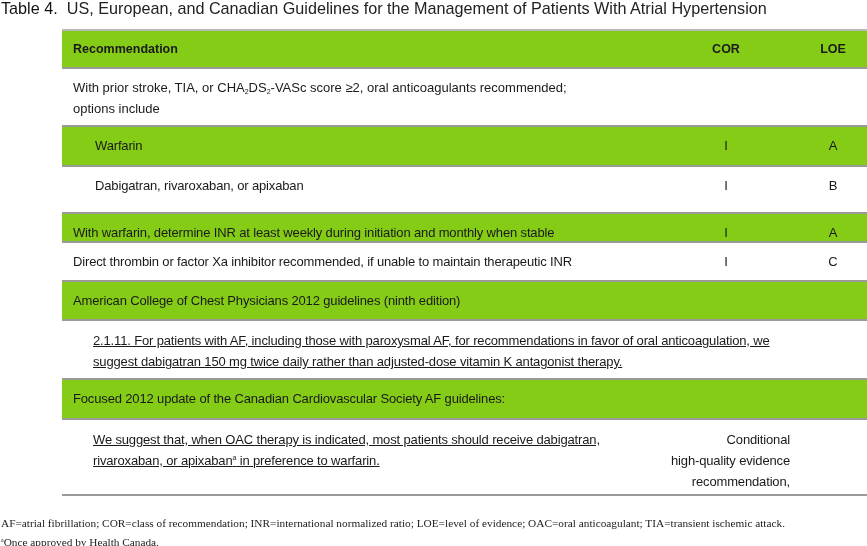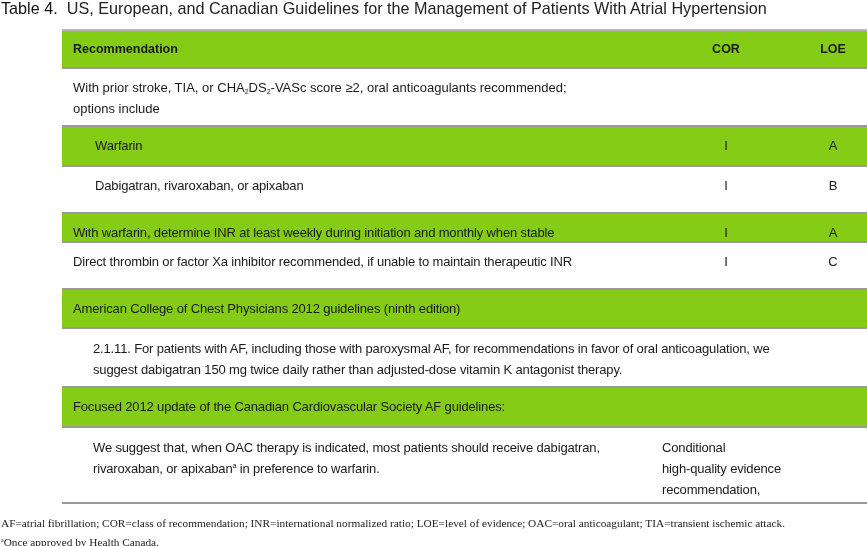--- a/index.html
+++ b/index.html
@@ -45,21 +45,21 @@
     }
     .row.shaded {
       background: #84cc16;
     }
     .cell {
       position: absolute;
       line-height: 21px;
     }
     .rec { left: 11px; }
     .rec.indent { left: 33px; }
-    .rec.indent2 { left: 33px; }
+    .rec.indent2 { left: 33px; text-decoration: underline; }
     .cor { left: 664px; width: 0; text-align: center; }
     .cor span { position: absolute; transform: translateX(-50%); white-space: nowrap; }
     .loe { left: 771px; width: 0; text-align: center; }
     .loe span { position: absolute; transform: translateX(-50%); white-space: nowrap; }
     .hdr { font-weight: bold; font-size: 12.5px; }
     sub, sup { font-size: 7px; line-height: 0; }
     sub { vertical-align: -2px; }
     sup { vertical-align: 5px; }
     .narrow { letter-spacing: -0.15px; }
     .footnotes {
@@ -67,21 +67,21 @@
       left: 1px;
       top: 514px;
       font-family: "Liberation Serif", "DejaVu Serif", serif;
       font-size: 11.3px;
       line-height: 19px;
       color: #222;
       white-space: nowrap;
     }
     .footnotes sup { font-size: 6px; vertical-align: 4px; }
     .multi {
-      text-align: left;
+      text-align: right;
       line-height: 21px;
     }
   </style>
 </head>
 <body>
 
 <div class="title">
   <span class="num">Table 4.</span>&nbsp;
   <span>US, European, and Canadian Guidelines for the Management of Patients With Atrial Hypertension</span>
 </div>
@@ -128,21 +128,21 @@
   <div class="row shaded" style="height:29px">
     <div class="cell rec narrow" style="top:8px">With warfarin, determine INR at least weekly during initiation and monthly when stable</div>
     <div class="cell cor" style="top:8px">
         <span>I</span>
       </div>
     <div class="cell loe" style="top:8px">
         <span>A</span>
       </div>
   </div>
 
-  <div class="row" style="height:47px">
+  <div class="row" style="height:39px">
     <div class="cell rec narrow" style="top:8px">Direct thrombin or factor Xa inhibitor recommended, if unable to maintain therapeutic INR</div>
     <div class="cell cor" style="top:8px">
         <span>I</span>
       </div>
     <div class="cell loe" style="top:8px">
         <span>C</span>
       </div>
   </div>
 
   <div class="row shaded" style="height:39px">

